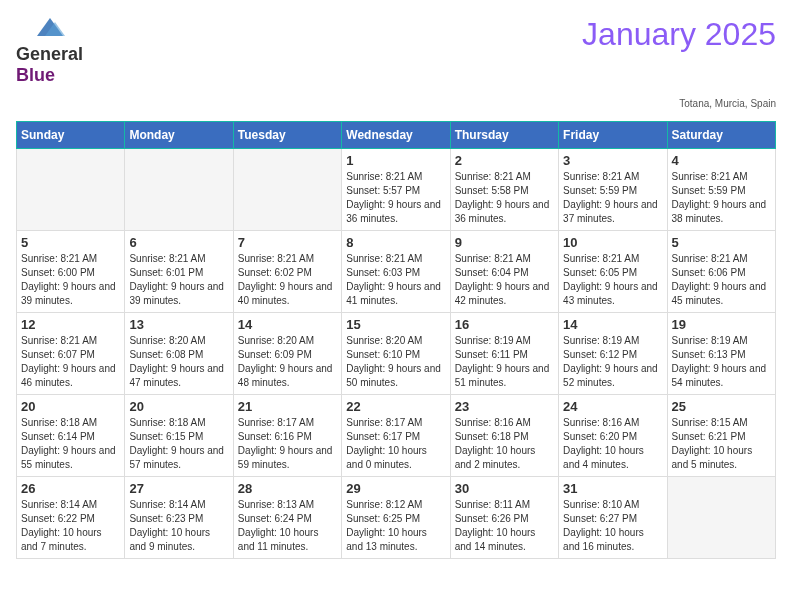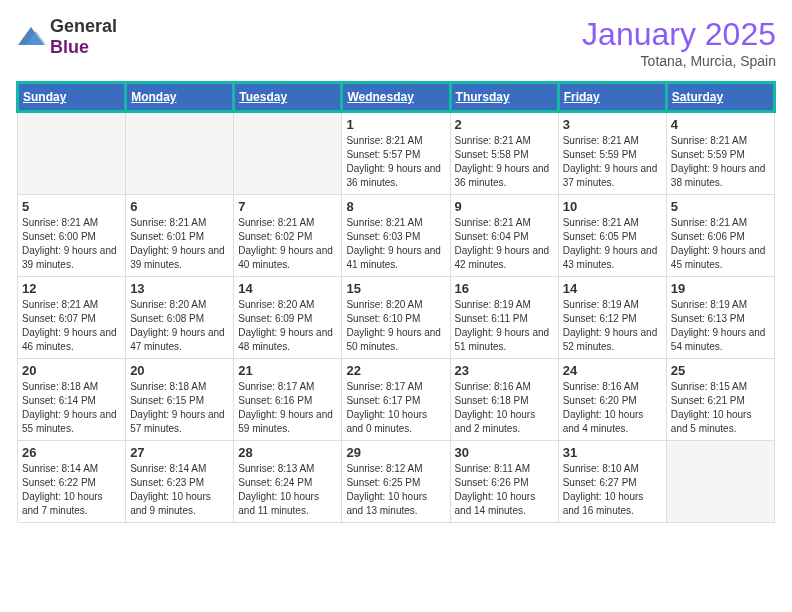--- a/index.html
+++ b/index.html
@@ -13,50 +13,51 @@
     .header {
       display: flex;
       justify-content: space-between;
       align-items: flex-start;
       margin-bottom: 12px;
     }
     .logo {
       display: flex;
       align-items: center;
       gap: 4px;
+      flex-direction: column;
     }
     .logo-icon {
       width: 30px;
       height: 24px;
     }
     .title-block {
       text-align: right;
     }
     .month-title {
       font-size: 32px;
       font-weight: normal;
       color: #8b5cf6;
     }
     .location {
-      font-size: 14px;
+      font-size: 10px;
       color: #555;
+      margin-top: 45px;
     }
     table {
       width: 100%;
       border-collapse: collapse;
       table-layout: fixed;
     }
     th {
       background-color: #3a6dbf;
       color: #fff;
       font-size: 12px;
       padding: 6px 4px;
       text-align: left;
-      border: 3px solid #14b8a6;
-      text-decoration: underline;
+      border: 1px solid #14b8a6;
     }
     td {
       border: 1px solid #ddd;
       vertical-align: top;
       padding: 4px;
       font-size: 10px;
       color: #333;
       height: 80px;
       background: #fff;
     }

